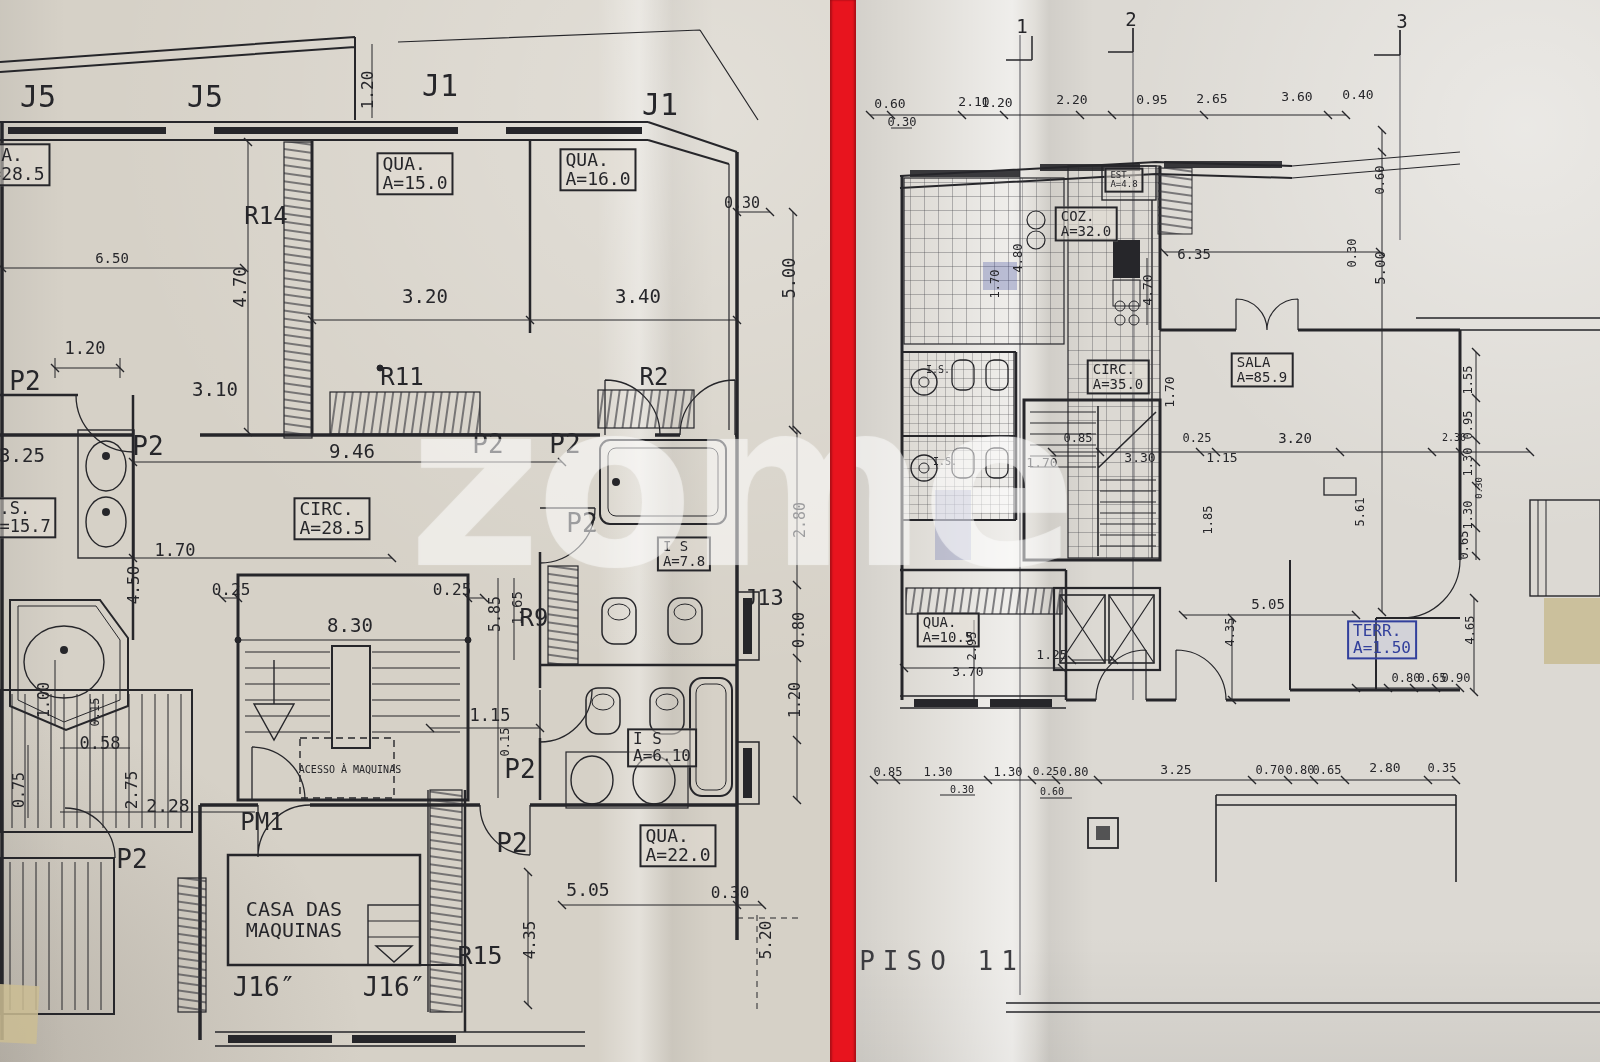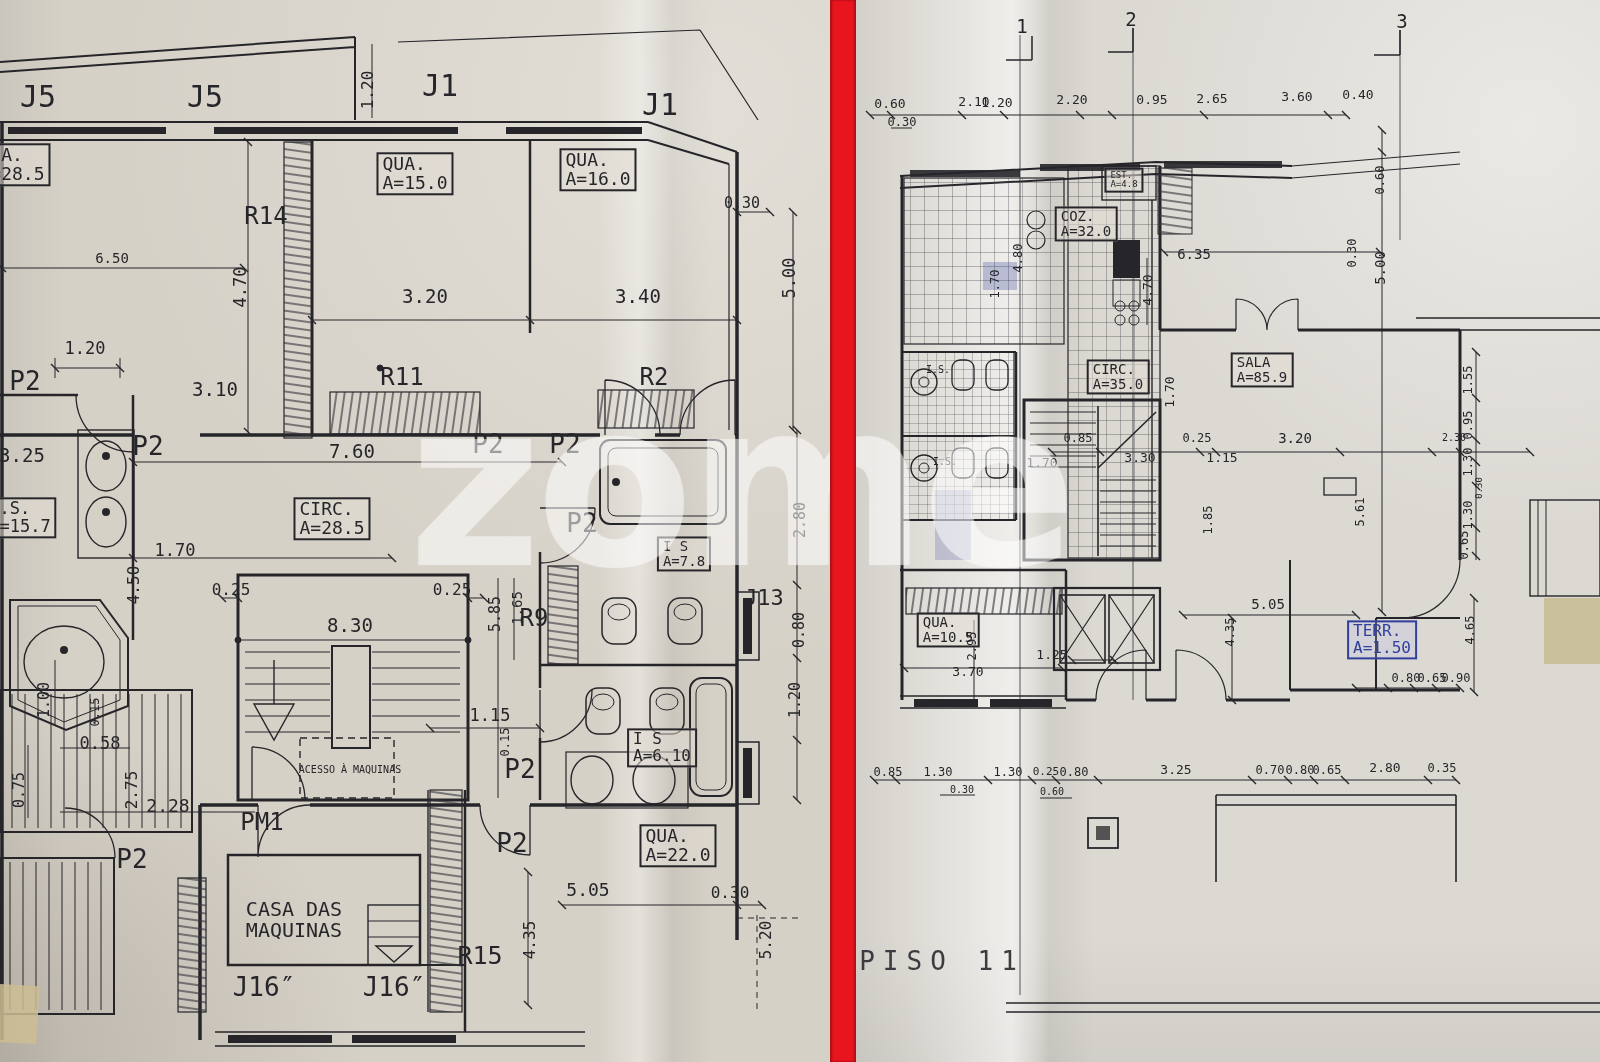--- a/index.html
+++ b/index.html
@@ -284,21 +284,21 @@
       <div class="lbl" style="left: 638px; top: 297px; font-size: 19px;">3.40</div>
       <div class="lbl" style="left: 85px; top: 349px; font-size: 17px;">1.20</div>
       <div class="lbl" style="left: 25px; top: 382px; font-size: 26px;">P2</div>
       <div class="lbl" style="left: 215px; top: 390px; font-size: 19px;">3.10</div>
       <div class="lbl" style="left: 402px; top: 377px; font-size: 24px;">R11</div>
       <div class="lbl" style="left: 654px; top: 377px; font-size: 24px;">R2</div>
       <div class="lbl" style="left: 148px; top: 447px; font-size: 26px;">P2</div>
       <div class="lbl" style="left: 488px; top: 445px; font-size: 26px;">P2</div>
       <div class="lbl" style="left: 565px; top: 445px; font-size: 26px;">P2</div>
       <div class="lbl" style="left: 22px; top: 456px; font-size: 19px;">3.25</div>
-      <div class="lbl" style="left: 352px; top: 452px; font-size: 19px;">7.60</div>
+      <div class="lbl" style="left: 352px; top: 452px; font-size: 19px;">9.46</div>
       <div class="lbl boxed" style="left: 20px; top: 518px; font-size: 17px;">I.S.
 A=15.7</div>
       <div class="lbl boxed" style="left: 332px; top: 519px; font-size: 18px;">CIRC.
 A=28.5</div>
       <div class="lbl" style="left: 582px; top: 524px; font-size: 26px;">P2</div>
       <div class="lbl boxed" style="left: 684px; top: 554px; font-size: 14px;">I S
 A=7.8</div>
       <div class="lbl rot" style="left: 801px; top: 520px; font-size: 15px;">2.80</div>
       <div class="lbl" style="left: 175px; top: 551px; font-size: 17px;">1.70</div>
       <div class="lbl rot" style="left: 134px; top: 585px; font-size: 16px;">4.50</div>

